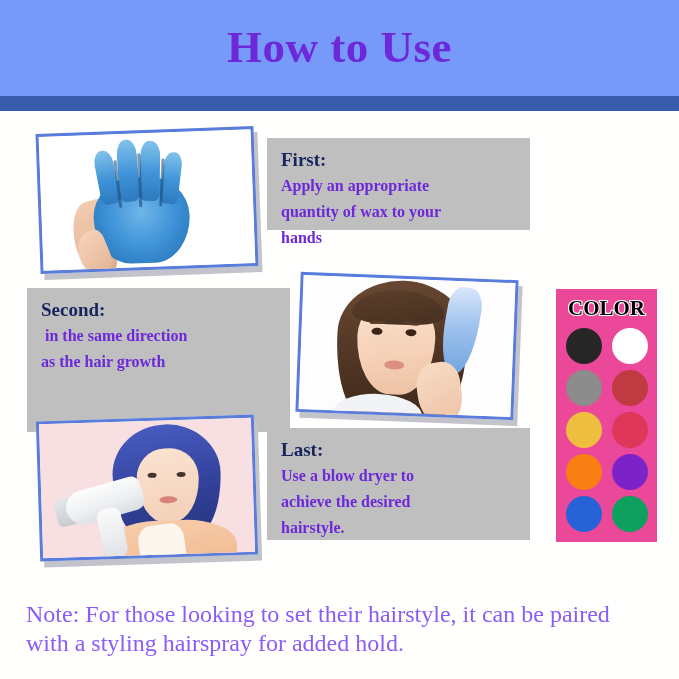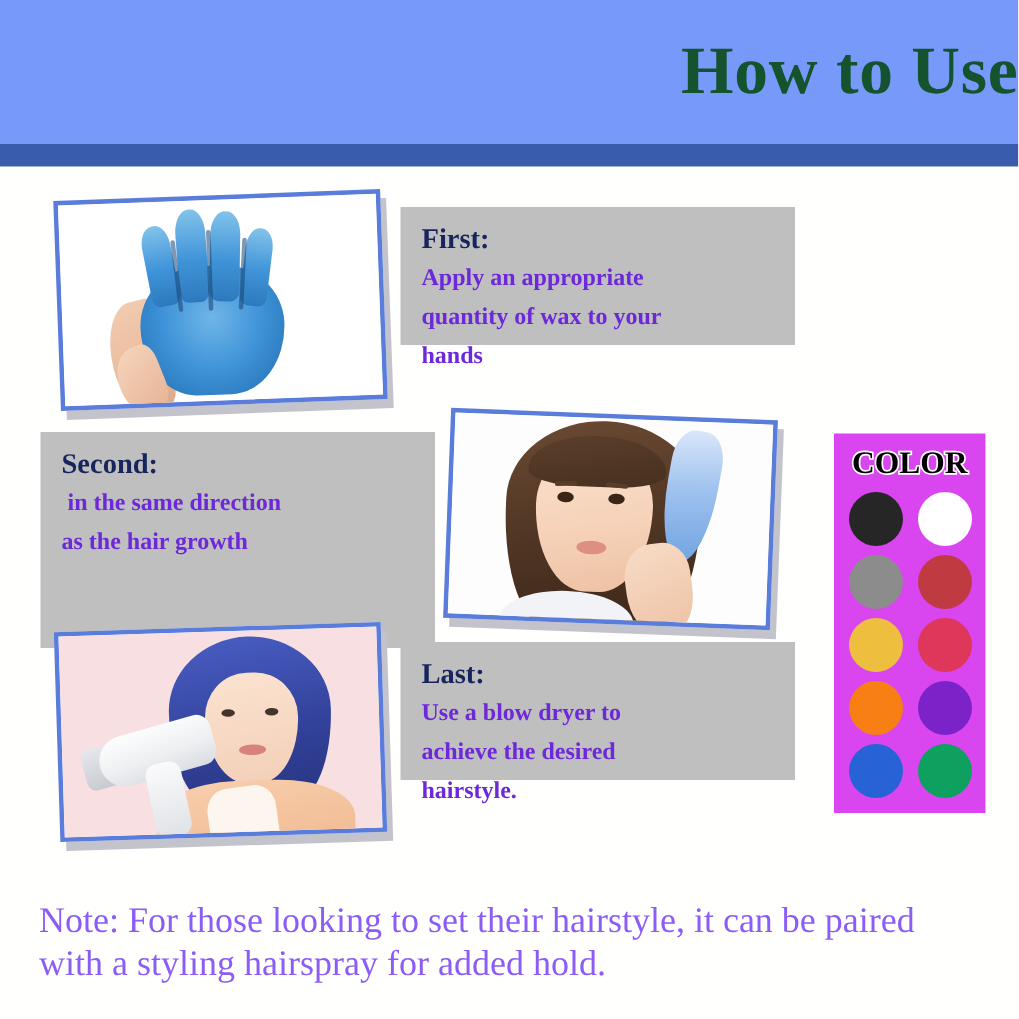--- a/index.html
+++ b/index.html
@@ -28,22 +28,22 @@
     position: absolute;
     left: 0; top: 0;
     width: 679px;
     height: 96px;
     background: #7799fa;
   }
   #header-title {
     position: absolute;
     left: 0; top: 20px;
     width: 679px;
-    text-align: right;
-    color: #14532d;
+    text-align: center;
+    color: #6d28d9;
     font-size: 45px;
     font-weight: bold;
     letter-spacing: 0.5px;
     line-height: 54px;
     font-family: "Liberation Serif", "DejaVu Serif", serif;
   }
   #header-underband {
     position: absolute;
     left: 0; top: 96px;
     width: 679px;
@@ -306,28 +306,28 @@
     color: #6d28d9;
     font-size: 16px;
     font-weight: bold;
     line-height: 26px;
     white-space: pre;
     font-family: "Liberation Serif", "DejaVu Serif", serif;
   }
 
   #panel1 { left: 267px; top: 138px;  width: 263px; height: 92px; }
   #panel2 { left: 27px;  top: 288px;  width: 263px; height: 144px; }
-  #panel3 { left: 267px; top: 428px;  width: 263px; height: 92px; }
+  #panel3 { left: 267px; top: 428px;  width: 263px; height: 112px; }
 
   
   #color-panel {
     position: absolute;
     left: 556px; top: 289px;
     width: 101px; height: 253px;
-    background: #d946ef;
+    background: #ec4899;
     box-sizing: border-box;
     padding-top: 6px;
   }
   #color-title {
     text-align: center;
     font-size: 21px;
     font-weight: bold;
     color: #000000;
     letter-spacing: 0px;
     line-height: 26px;

